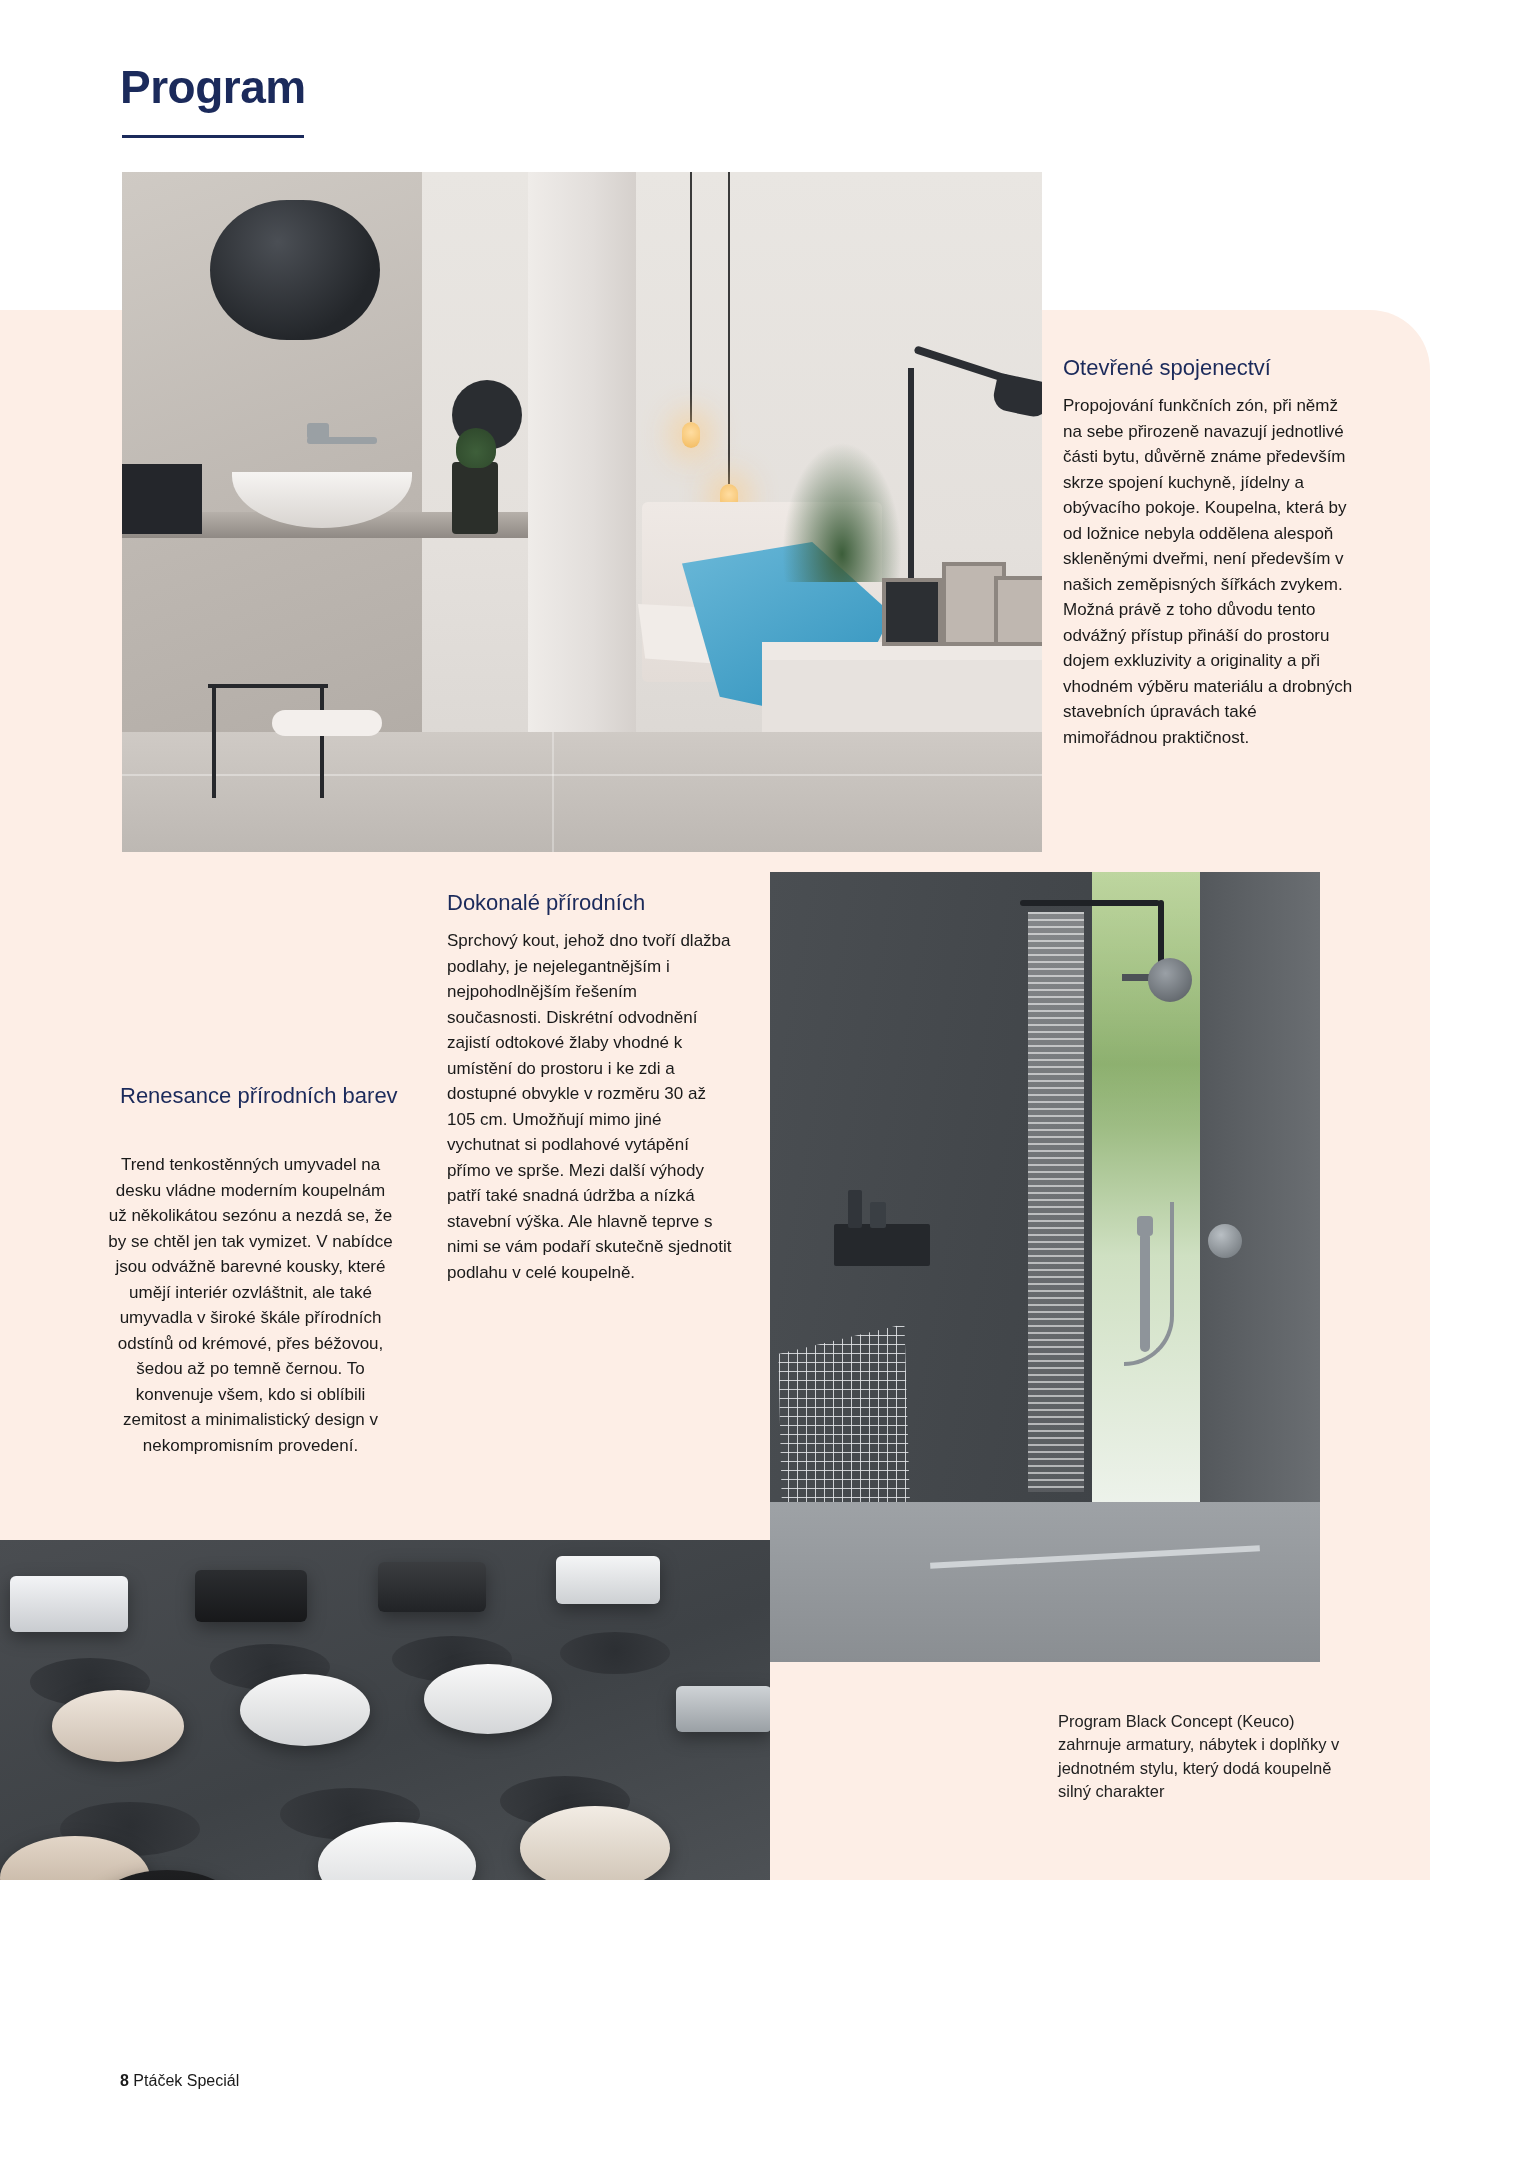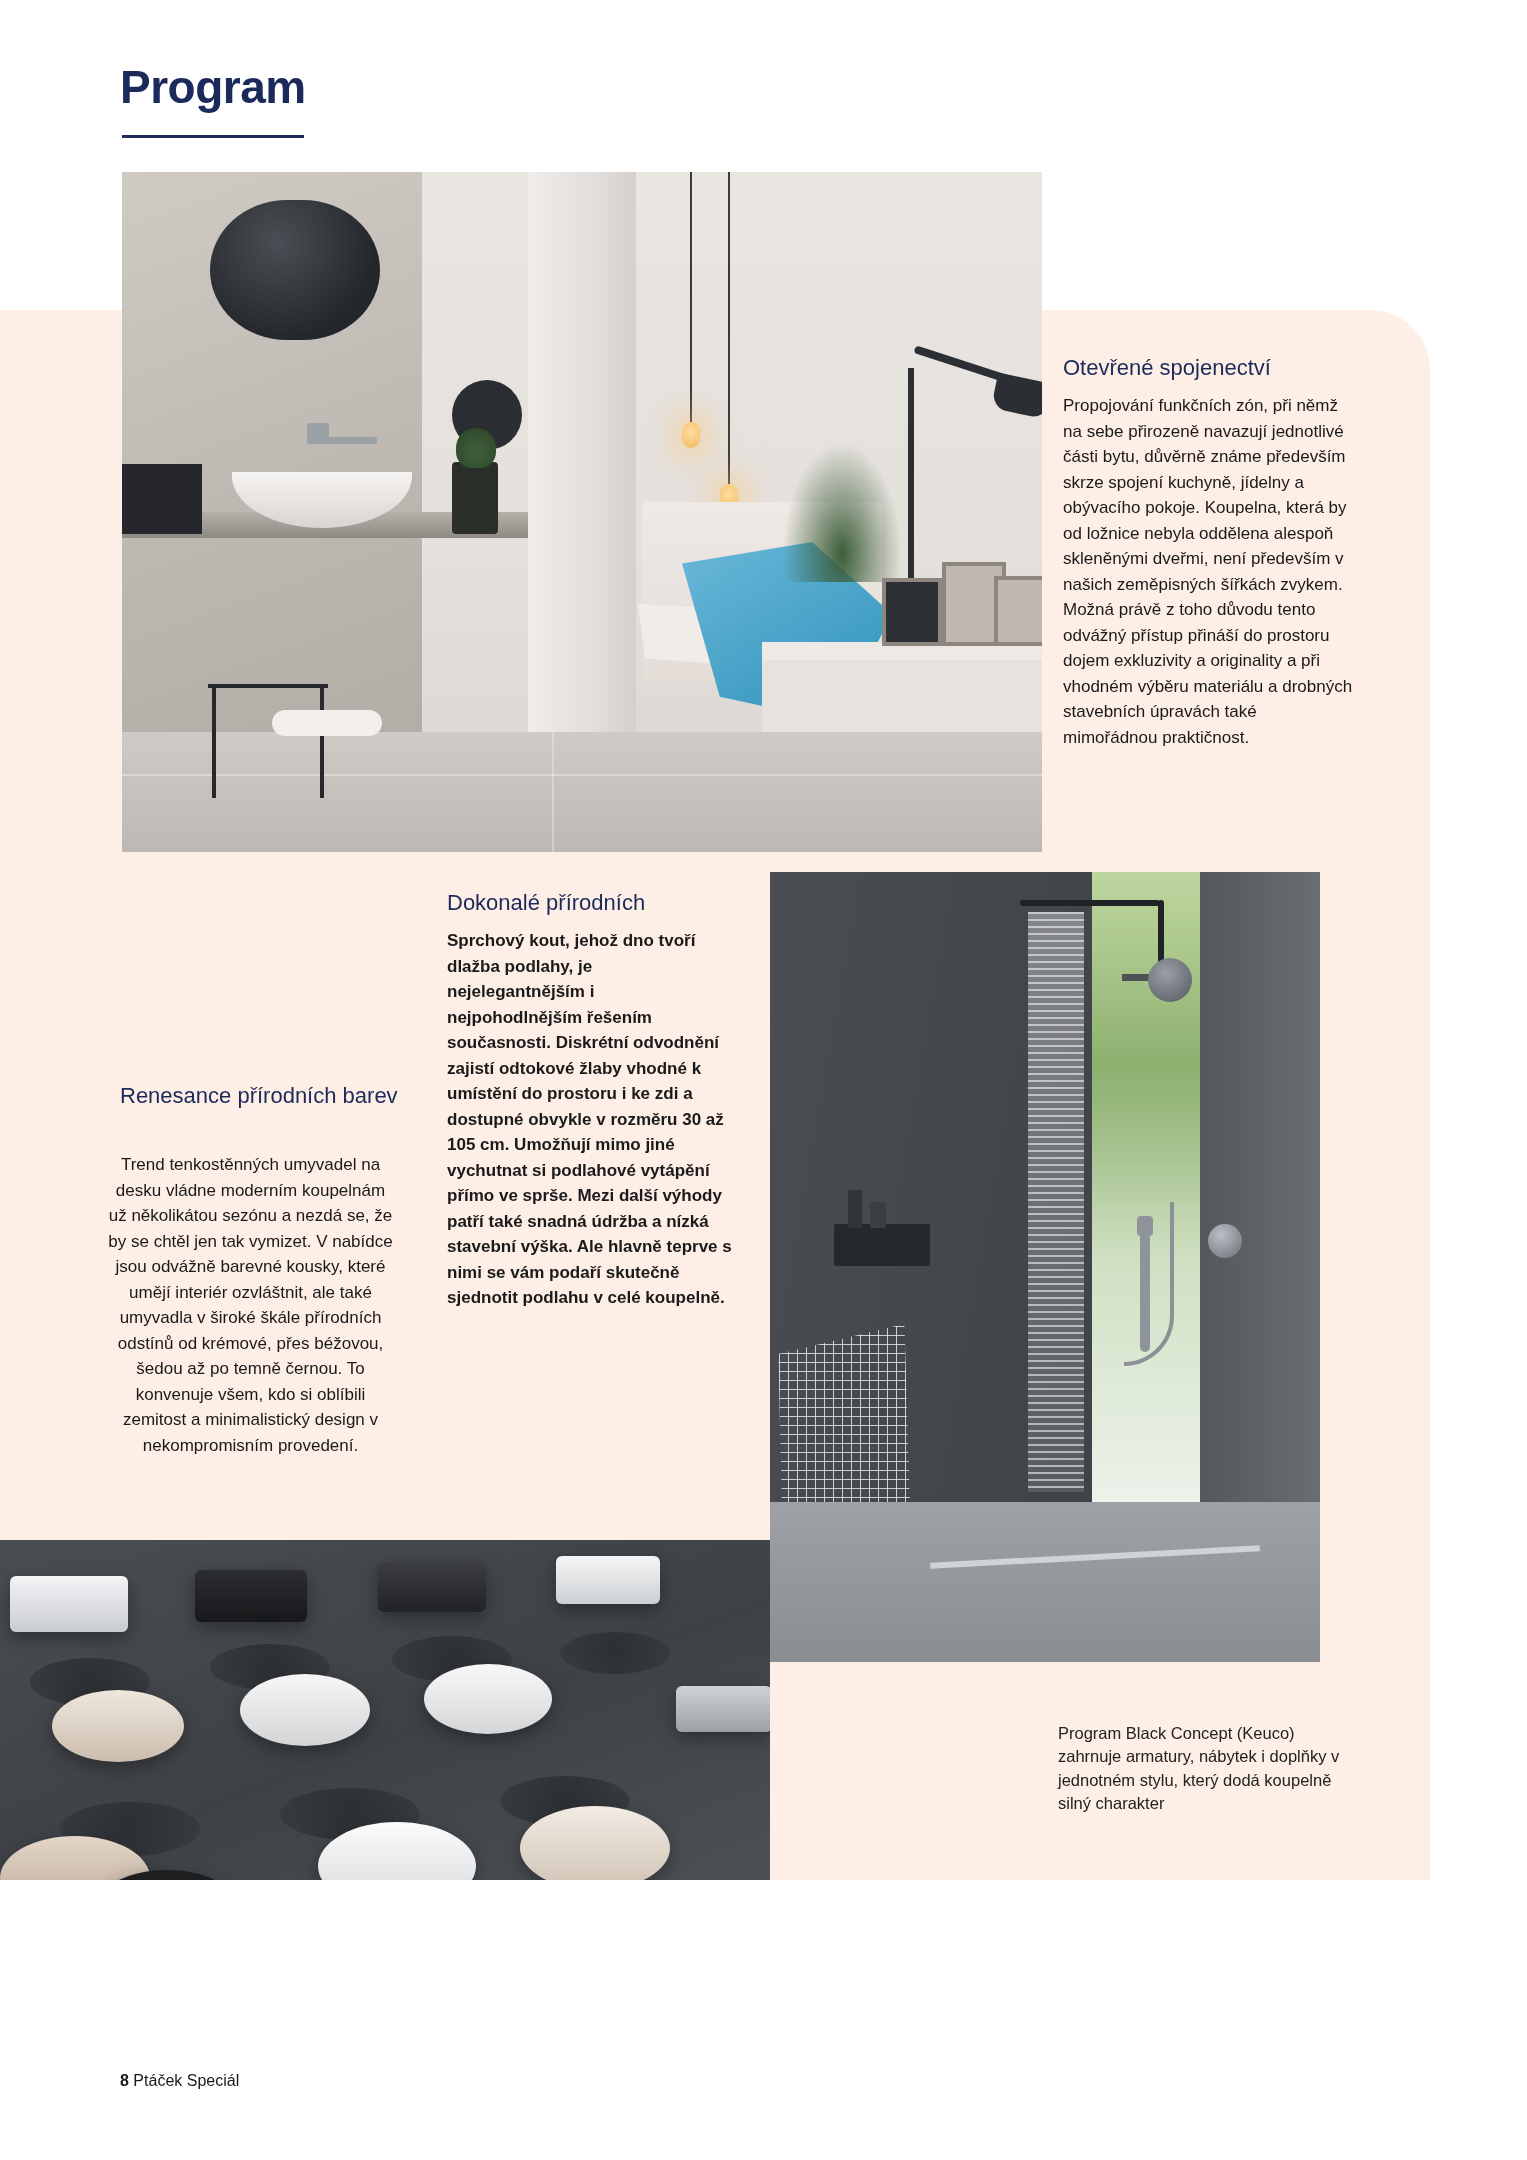--- a/index.html
+++ b/index.html
@@ -227,26 +227,26 @@
     position: absolute;
     font-size: 17px;
     line-height: 1.5;
     color: #1a1a1a;
   }
 
   .h-otevrene { left: 1063px; top: 355px; width: 320px; }
   .p-otevrene { left: 1063px; top: 393px; width: 290px; }
 
   .h-dokonale { left: 447px; top: 890px; width: 320px; }
-  .p-dokonale { left: 447px; top: 928px; width: 285px; font-weight: bold; }
+  .p-dokonale { left: 447px; top: 928px; width: 285px; }
 
   .h-renesance { left: 120px; top: 1082px; width: 290px; line-height: 1.25; }
   .p-renesance { left: 108px; top: 1152px; width: 285px; text-align: center; }
 
-  .cap-2 { left: 1058px; top: 1710px; width: 300px; margin-top: 12px; }
+  .cap-2 { left: 1058px; top: 1710px; width: 300px; }
   .cap-3 { left: 770px; top: 1912px; width: 320px; }
 
   
   .shower {
     position: absolute;
     left: 770px;
     top: 872px;
     width: 550px;
     height: 790px;
     overflow: hidden;

